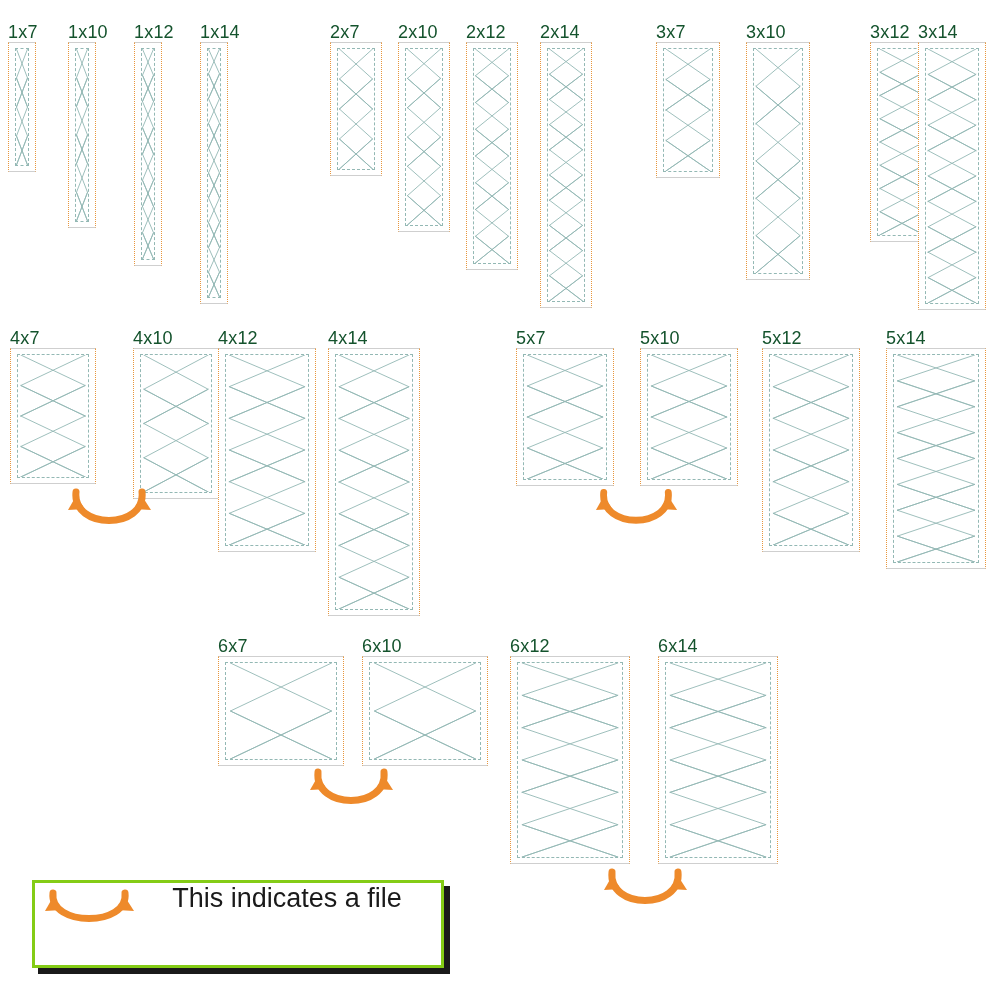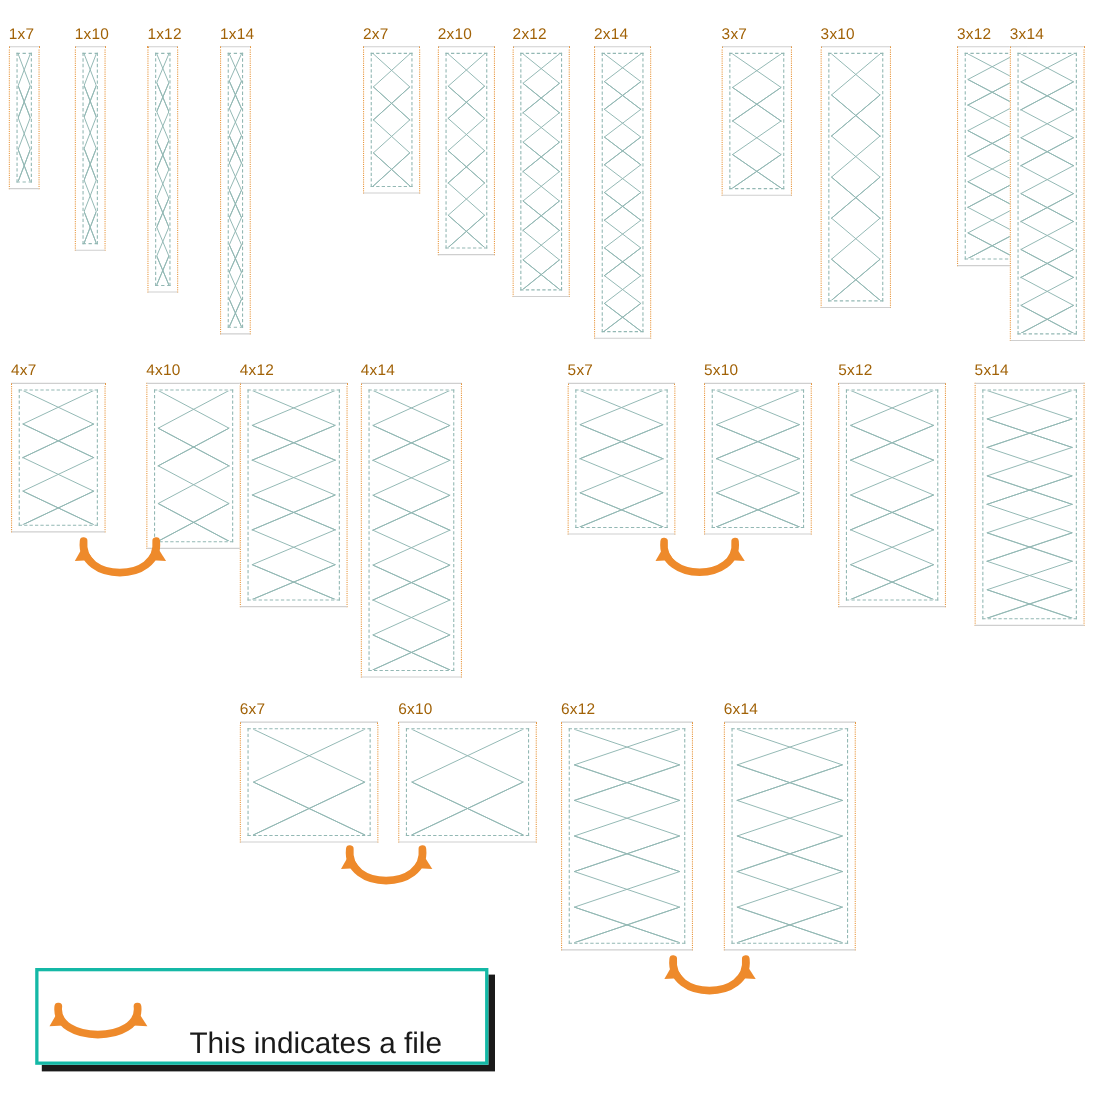--- a/index.html
+++ b/index.html
@@ -15,22 +15,22 @@
     overflow: hidden;
     background: #ffffff;
   }
   .swatch {
     position: absolute;
   }
   .swatch .label {
     position: absolute;
     left: 0;
     top: -20px;
-    font-size: 14px;
-    color: #a16207;
+    font-size: 18px;
+    color: #14532d;
     font-family: "Liberation Sans", sans-serif;
     white-space: nowrap;
     letter-spacing: 0.2px;
   }
   .panel {
     position: absolute;
     left: 0; top: 0;
     width: 100%; height: 100%;
     background: #ffffff;
     border-left: 1.5px dotted #e8963c;
@@ -63,23 +63,23 @@
     position: absolute;
     left: 6px; top: 6px;
     width: 412px; height: 88px;
     background: #1a1a1a;
   }
   .legend-box {
     position: absolute;
     left: 0; top: 0;
     width: 412px; height: 88px;
     background: #ffffff;
-    border: 3px solid #14b8a6;
+    border: 3px solid #84cc16;
     display: flex;
-    align-items: flex-end;
+    align-items: flex-start;
   }
   .legend-arrow {
     width: 108px;
     flex: 0 0 108px;
     display: flex;
     align-items: center;
     justify-content: center;
   }
   .legend-text {
     flex: 1 1 auto;

